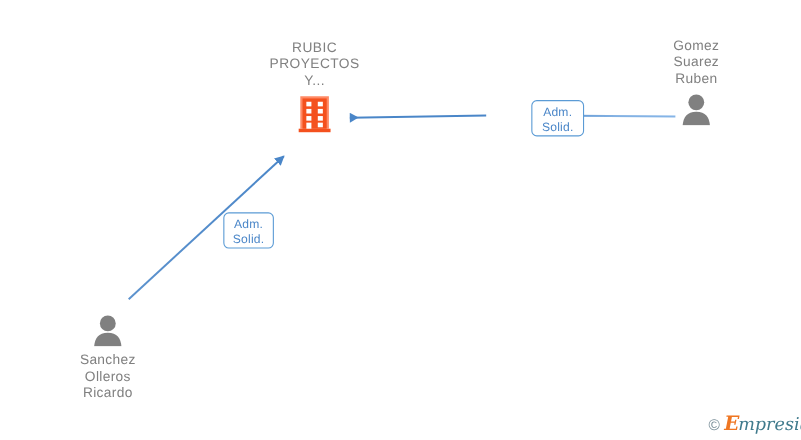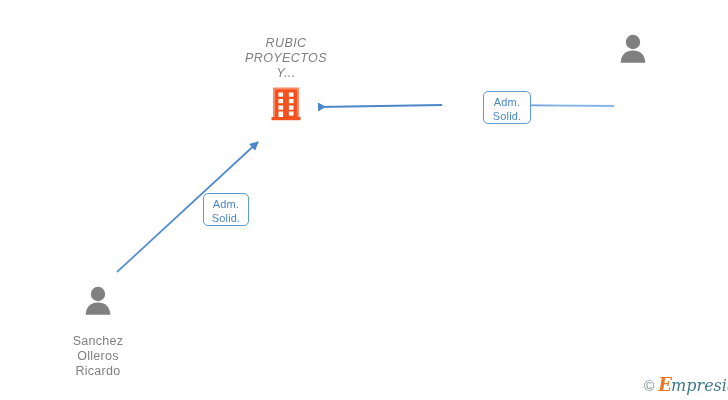--- a/index.html
+++ b/index.html
@@ -35,21 +35,20 @@
     width: 160px;
     text-align: center;
   }
   .company-title {
     font-size: 12.5px;
     line-height: 15px;
     color: #808080;
     letter-spacing: 0.4px;
     white-space: pre-line;
     margin-bottom: 5px;
-    font-style: italic;
   }
   .building-icon-wrap {
     display: block;
     margin: 0 auto;
     width: 30px;
     height: 35px;
   }
 
   
   .person-node {
@@ -72,21 +71,21 @@
     letter-spacing: 0.3px;
     white-space: pre-line;
   }
   .person-icon-wrap {
     display: block;
     margin: 0 auto;
     width: 32px;
     height: 29px;
   }
   .person-node.right .person-name { margin-bottom: 6px; }
-  .person-node.bottomleft .person-name { margin-top: 19px; }
+  .person-node.bottomleft .person-name { margin-top: 5px; }
 
   
   .edge-label {
     position: absolute;
     box-sizing: border-box;
     border: 1.3px solid #5b9bd5;
     border-radius: 5px;
     background: #ffffff;
     color: #4a86c8;
     font-size: 11px;
@@ -195,20 +194,23 @@
         <rect x="7.5" y="19.5" width="4.6" height="4.2" fill="#ffffff"></rect>
         <rect x="17.9" y="19.5" width="4.6" height="4.2" fill="#ffffff"></rect>
 
         <rect x="7.5" y="25.5" width="4.6" height="5.5" fill="#ffffff"></rect>
         <rect x="17.9" y="25.5" width="4.6" height="4.2" fill="#ffffff"></rect>
       </svg>
     </span>
   </div>
 
   <div class="person-node right">
+    <div class="person-name">Gomez
+Suarez
+Ruben</div>
     <span class="person-icon-wrap">
       <svg viewBox="0 0 32 29" width="32" height="29">
         <circle cx="16" cy="8" r="7.2" fill="#808080"></circle>
         <path d="M16,16.5 C7.5,16.5 4.2,21.5 3.6,28.8 L28.4,28.8 C27.8,21.5 24.5,16.5 16,16.5 Z" fill="#808080"></path>
       </svg>
     </span>
   </div>
 
   <div class="person-node bottomleft">
     <span class="person-icon-wrap">

